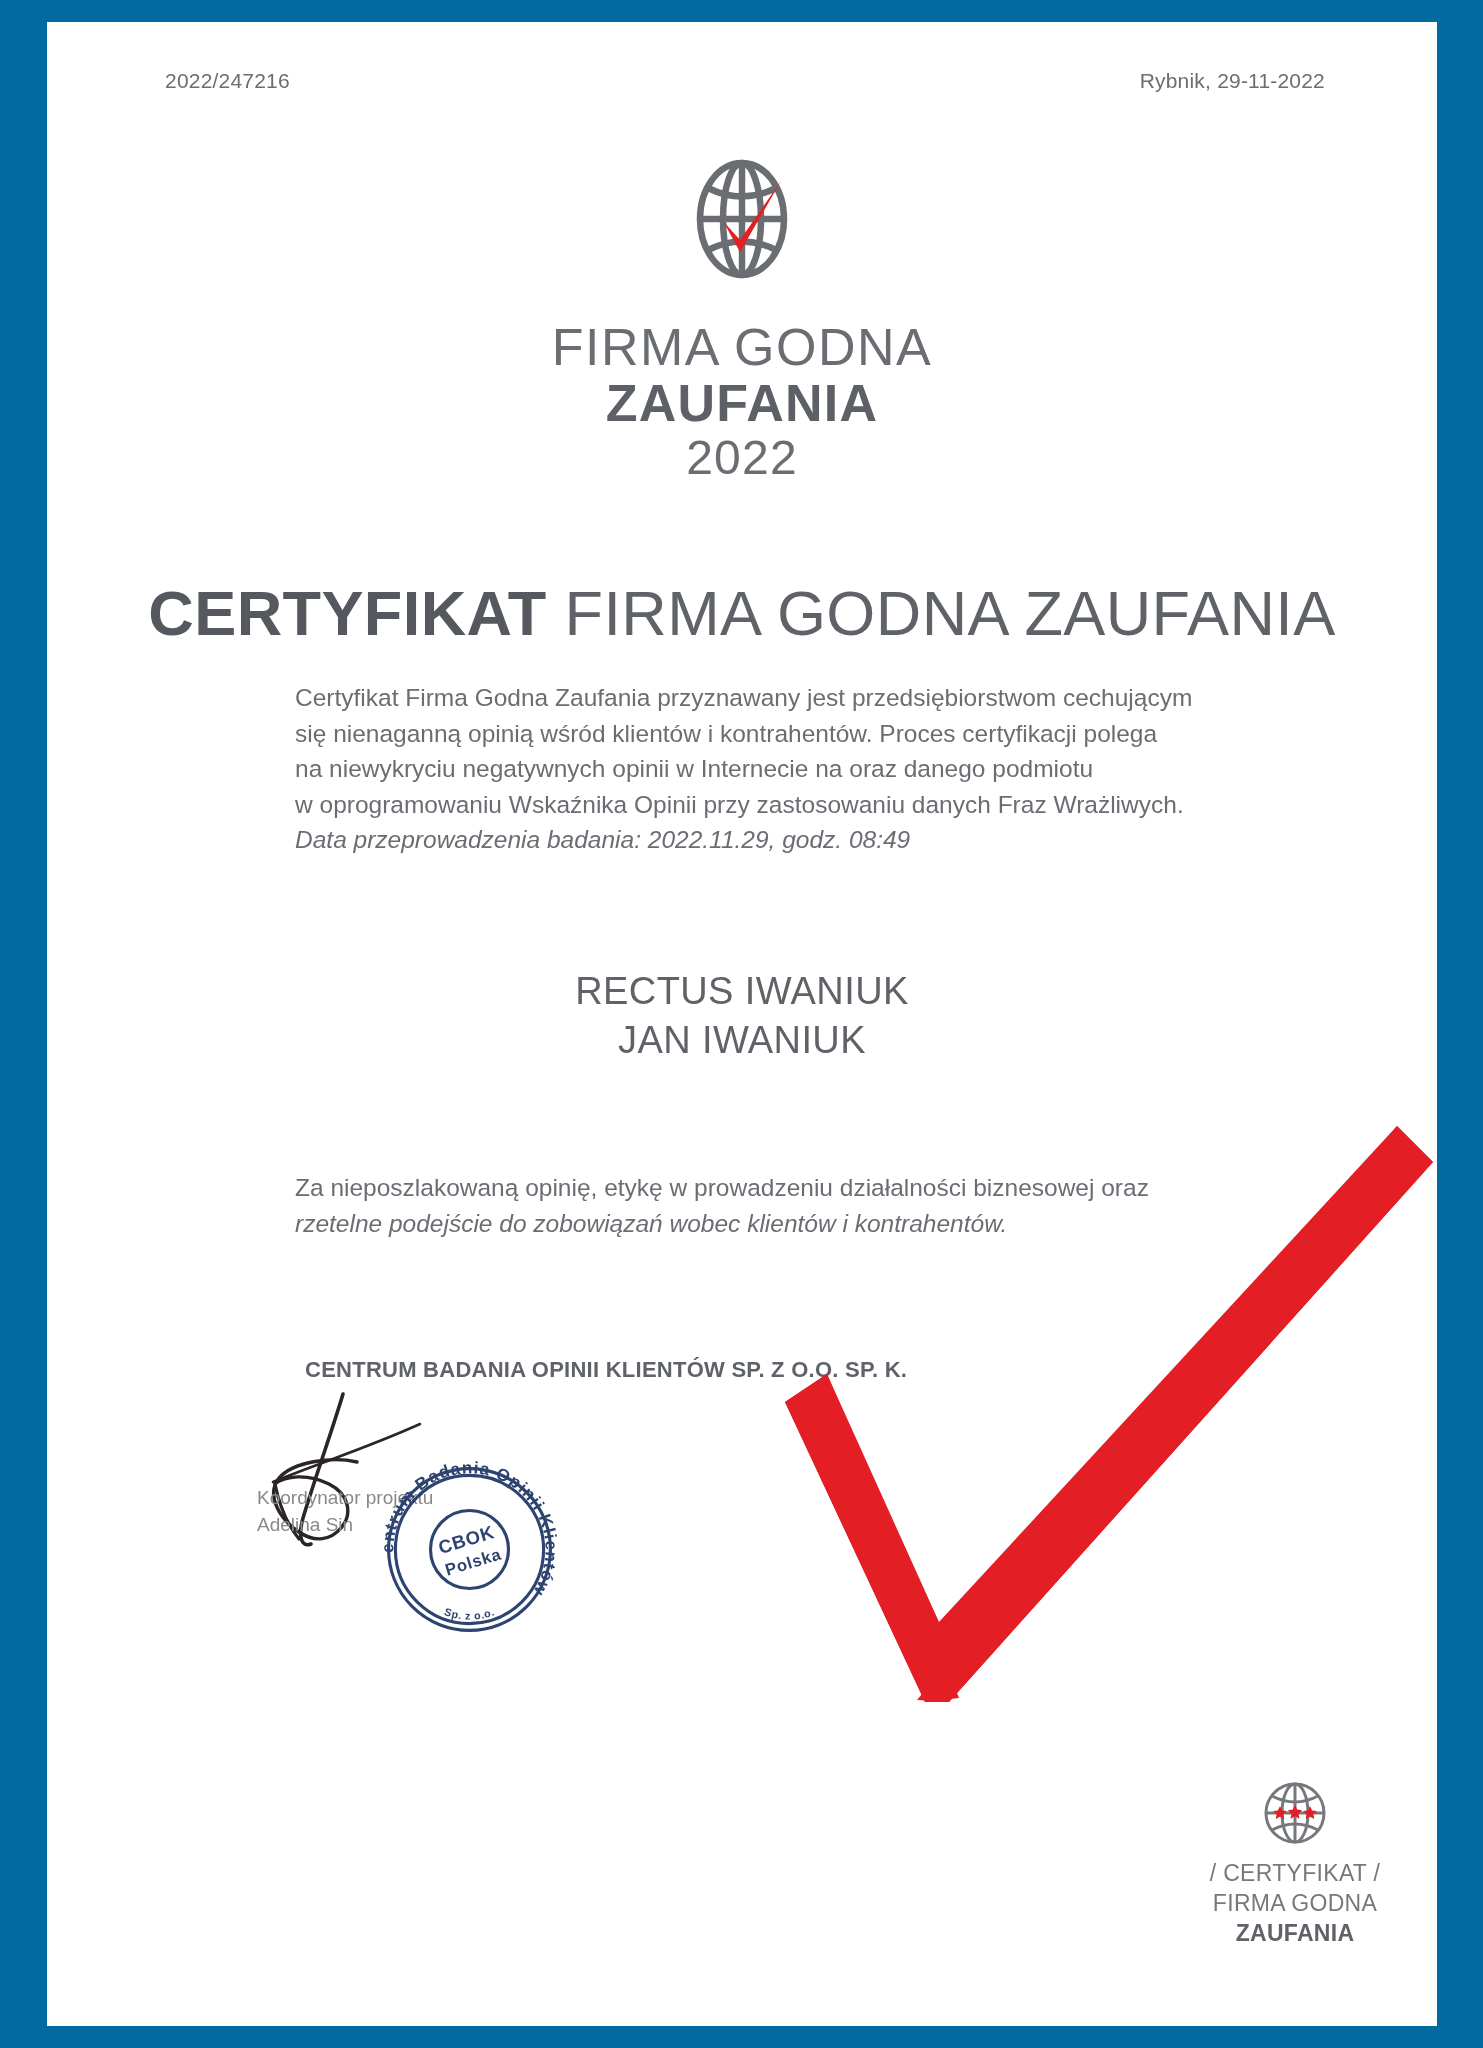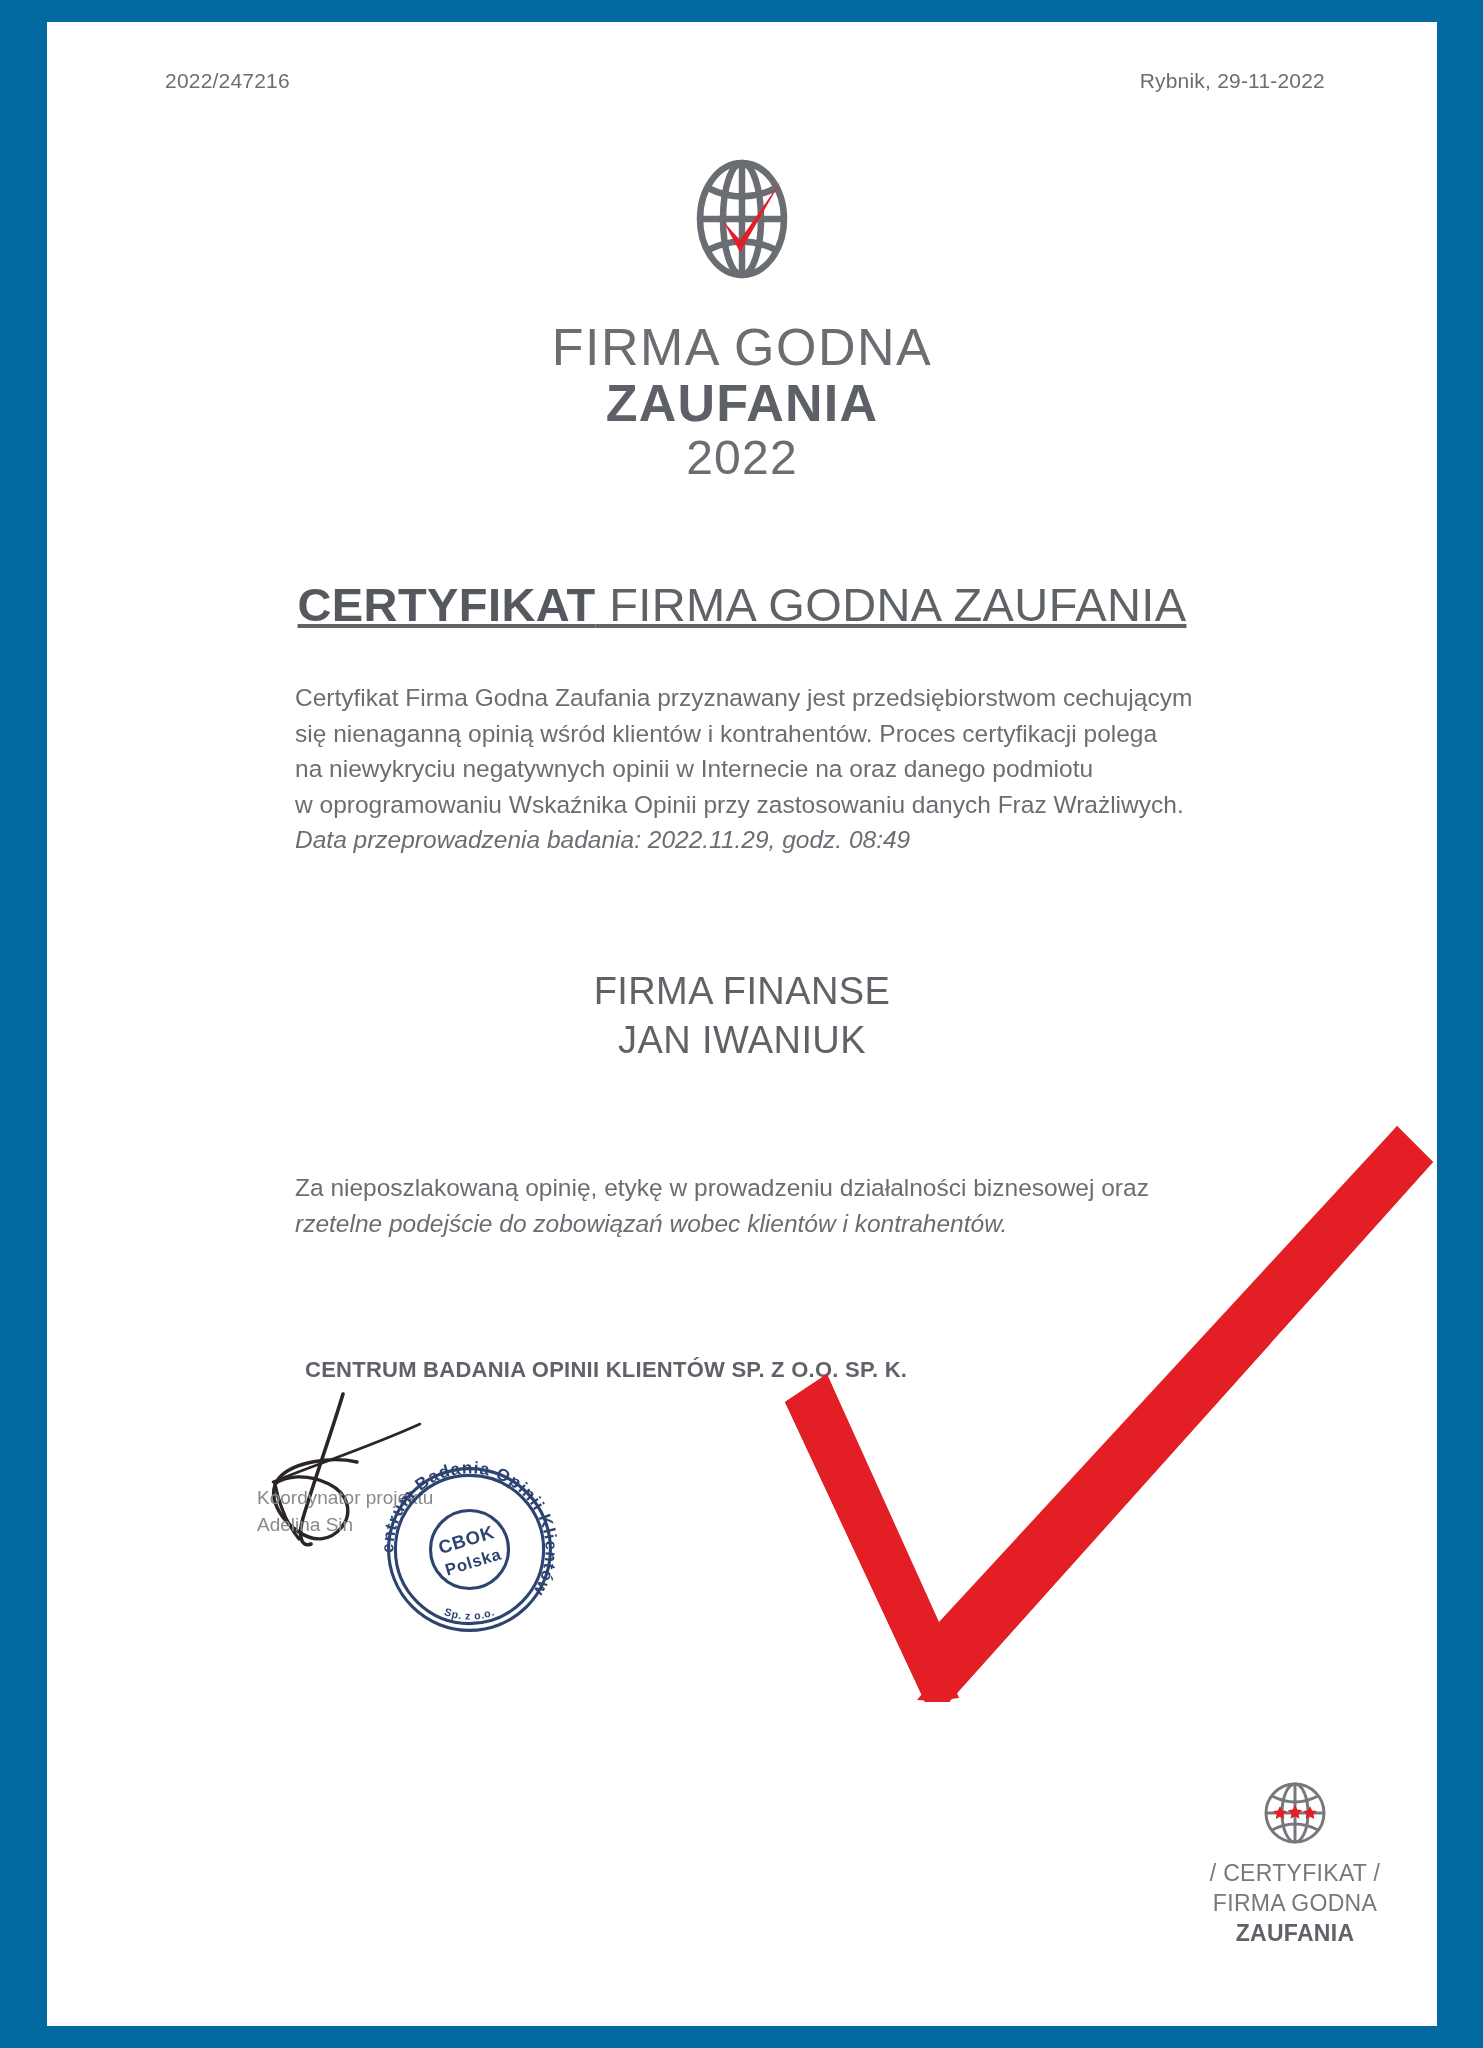--- a/index.html
+++ b/index.html
@@ -81,25 +81,24 @@
     line-height: 1.12;
   }
 
   
   #cert-title {
     position: absolute;
     top: 555px;
     left: 0;
     width: 100%;
     text-align: center;
-    font-size: 47px;
+    font-size: 63px;
     color: #5f6368;
     letter-spacing: .4px;
     white-space: nowrap;
-    text-decoration: underline;
   }
   #cert-title .strong { font-weight: 700; color: #55585e; }
   #cert-title .light  { font-weight: 400; }
 
   
   .body-block {
     position: absolute;
     left: 248px;
     width: 978px;
     color: #6a6d72;
@@ -249,21 +248,21 @@
 
     <div class="body-block" id="para-1">
       <p>Certyfikat Firma Godna Zaufania przyznawany jest przedsiębiorstwom cechującym</p>
       <p>się nienaganną opinią wśród klientów i kontrahentów. Proces certyfikacji polega</p>
       <p>na niewykryciu negatywnych opinii w Internecie na oraz danego podmiotu</p>
       <p>w oprogramowaniu Wskaźnika Opinii przy zastosowaniu danych Fraz Wrażliwych.</p>
       <p class="nojust">Data przeprowadzenia badania: 2022.11.29, godz. 08:49</p>
     </div>
 
     <div id="recipient">
-      <div>FIRMA FINANSE</div>
+      <div>RECTUS IWANIUK</div>
       <div>JAN IWANIUK</div>
     </div>
 
     <div class="body-block" id="para-2">
       <p>Za nieposzlakowaną opinię, etykę w prowadzeniu działalności biznesowej oraz</p>
       <p class="nojust">rzetelne podejście do zobowiązań wobec klientów i kontrahentów.</p>
     </div>
 
     <div id="issuer">CENTRUM BADANIA OPINII KLIENTÓW SP. Z O.O. SP. K.</div>
 

